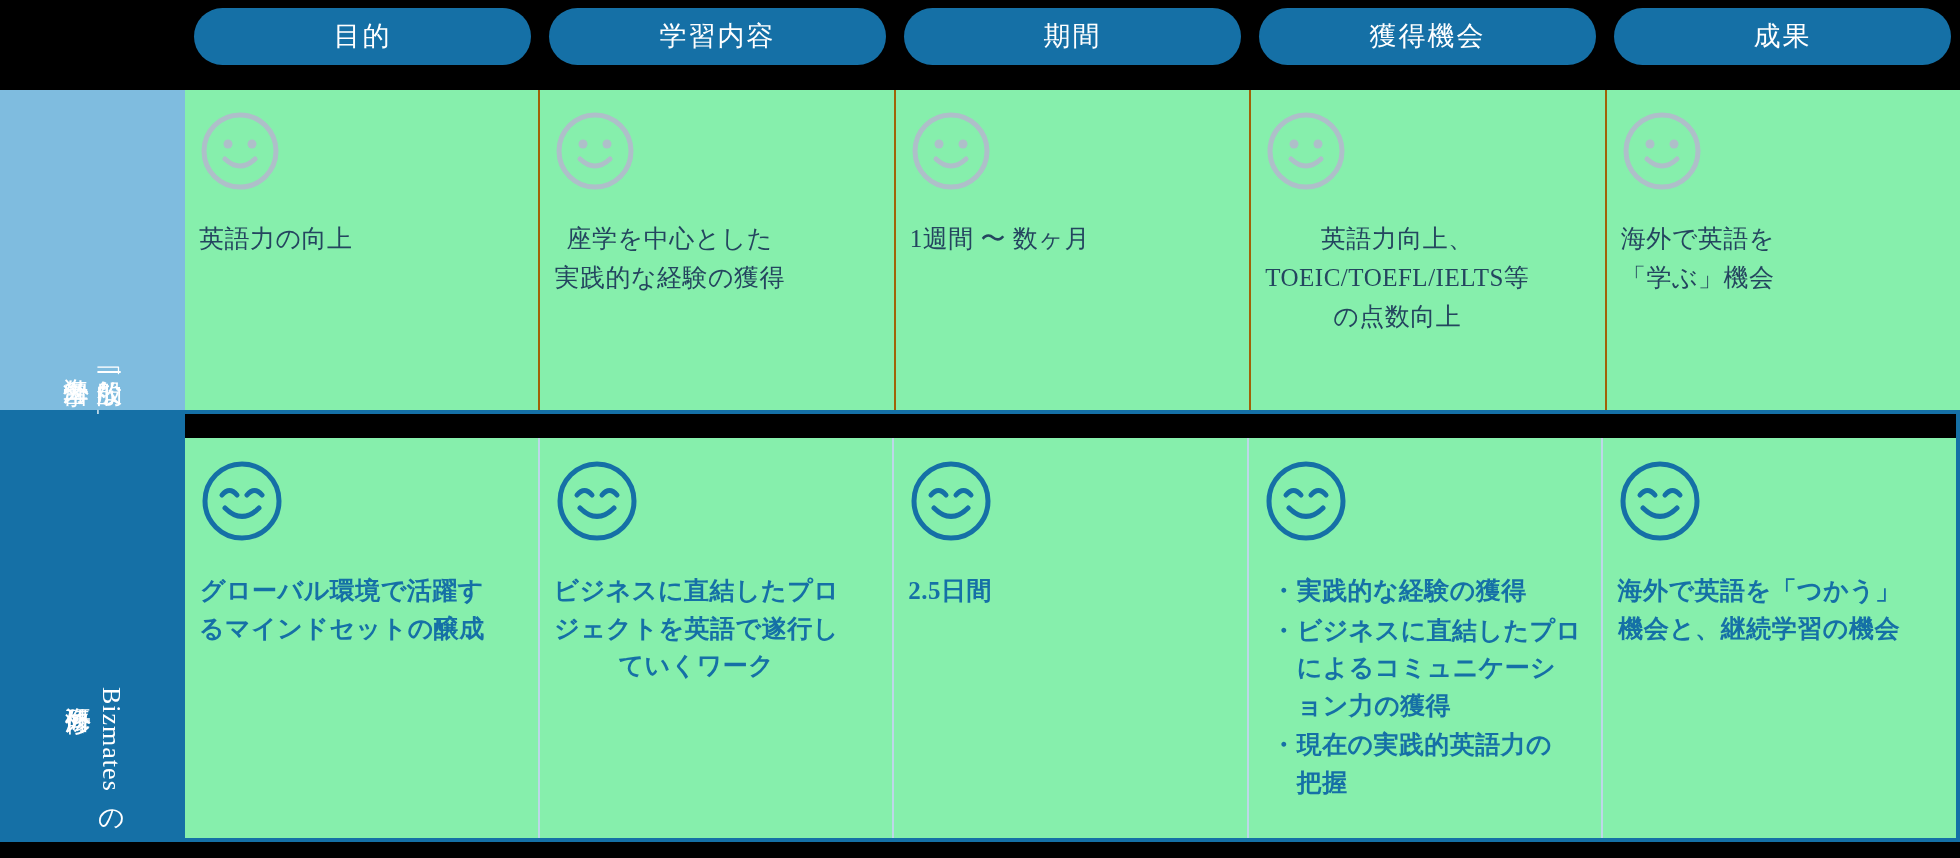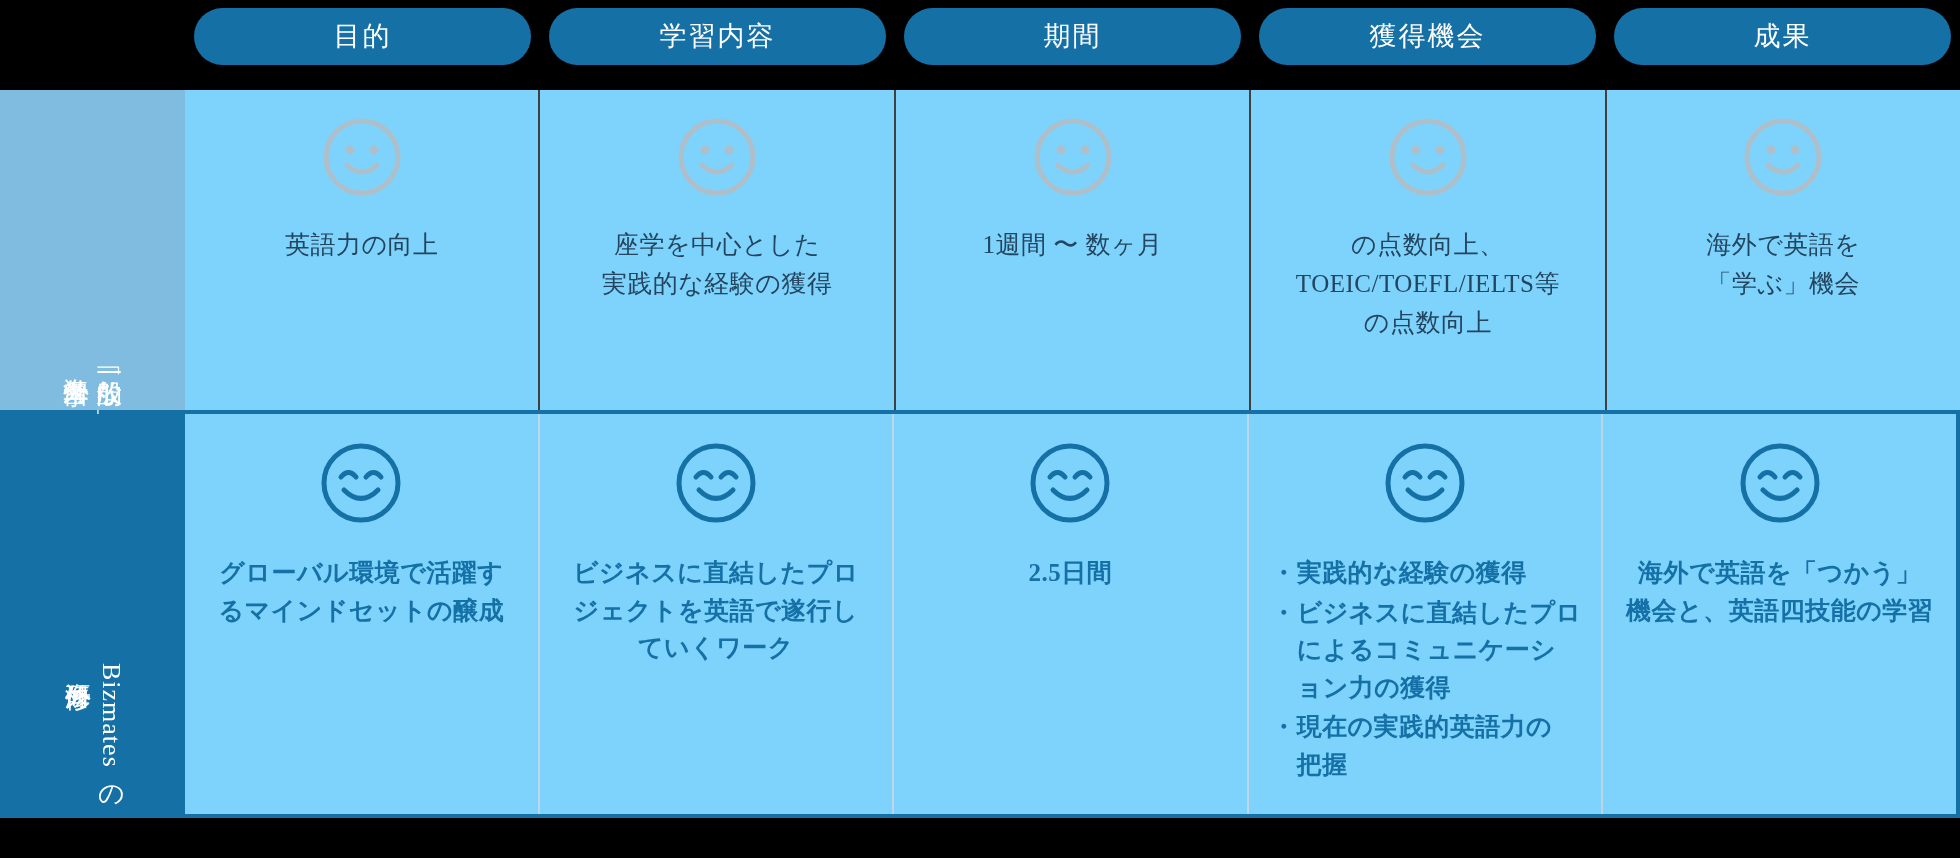--- a/index.html
+++ b/index.html
@@ -58,27 +58,27 @@
     letter-spacing: 1px;
     text-align: left;
   }
   .vtext.latin { text-orientation: mixed; }
   .vtext-inner { display: block; }
 
   
   .cells { flex: 1 1 auto; display: flex; }
   .cell {
     flex: 1 1 0;
-    background: #7dd3fc;
-    display: flex; flex-direction: column; align-items: center;
-    padding: 26px 14px 24px;
-  }
-  .row1 .cell { border-left: 2px solid #404040; min-height: 320px; }
+    background: #86efac;
+    display: flex; flex-direction: column; align-items: flex-start;
+    padding: 20px 14px 24px;
+  }
+  .row1 .cell { border-left: 2px solid #a16207; min-height: 320px; }
   .row1 .cell:first-child { border-left: none; }
-  .row2 .cell { border-left: 2px solid #bdd7e8; min-height: 400px; }
+  .row2 .cell { border-left: 2px solid #bdd7e8; min-height: 400px; margin-top: 24px; }
   .row2 .cell:first-child { border-left: none; }
 
   .row2wrap { border: 4px solid #1570a6; display: flex; width: 1960px; }
   .row2wrap .vlabel { flex: 0 0 181px; width: 181px; }
 
   .face { margin-bottom: 24px; }
 
   .ctext {
     font-size: 25px;
     line-height: 1.55;
@@ -188,21 +188,21 @@
         <div class="cell">
           <span class="face">
             <svg width="82" height="82" viewBox="0 0 82 82">
               <circle cx="41" cy="41" r="36" fill="none" stroke="#aebfc9" stroke-width="5"></circle>
               <circle cx="29" cy="34" r="4.5" fill="#aebfc9"></circle>
               <circle cx="53" cy="34" r="4.5" fill="#aebfc9"></circle>
               <path d="M26 49 Q41 63 56 49" fill="none" stroke="#aebfc9" stroke-width="5" stroke-linecap="round"></path>
             </svg>
           </span>
           <div class="ctext">
-            <span class="ln">の点数向上、</span>
+            <span class="ln">英語力向上、</span>
             <span class="ln">TOEIC/TOEFL/IELTS等</span>
             <span class="ln">の点数向上</span>
           </div>
         </div>
 
         <div class="cell">
           <span class="face">
             <svg width="82" height="82" viewBox="0 0 82 82">
               <circle cx="41" cy="41" r="36" fill="none" stroke="#aebfc9" stroke-width="5"></circle>
               <circle cx="29" cy="34" r="4.5" fill="#aebfc9"></circle>
@@ -312,21 +312,21 @@
             <span class="face">
               <svg width="86" height="86" viewBox="0 0 86 86">
                 <circle cx="43" cy="43" r="37" fill="none" stroke="#1570a6" stroke-width="5"></circle>
                 <path d="M23 37 Q30.5 28 38 37" fill="none" stroke="#1570a6" stroke-width="5" stroke-linecap="round"></path>
                 <path d="M48 37 Q55.5 28 63 37" fill="none" stroke="#1570a6" stroke-width="5" stroke-linecap="round"></path>
                 <path d="M26 50 Q43 67 60 50" fill="none" stroke="#1570a6" stroke-width="5" stroke-linecap="round"></path>
               </svg>
             </span>
             <div class="ctext">
               <span class="ln">海外で英語を「つかう」</span>
-              <span class="ln">機会と、英語四技能の学習</span>
+              <span class="ln">機会と、継続学習の機会</span>
             </div>
           </div>
 
         </div>
       </div>
     </div>
 
   </div>
 </div>
 

